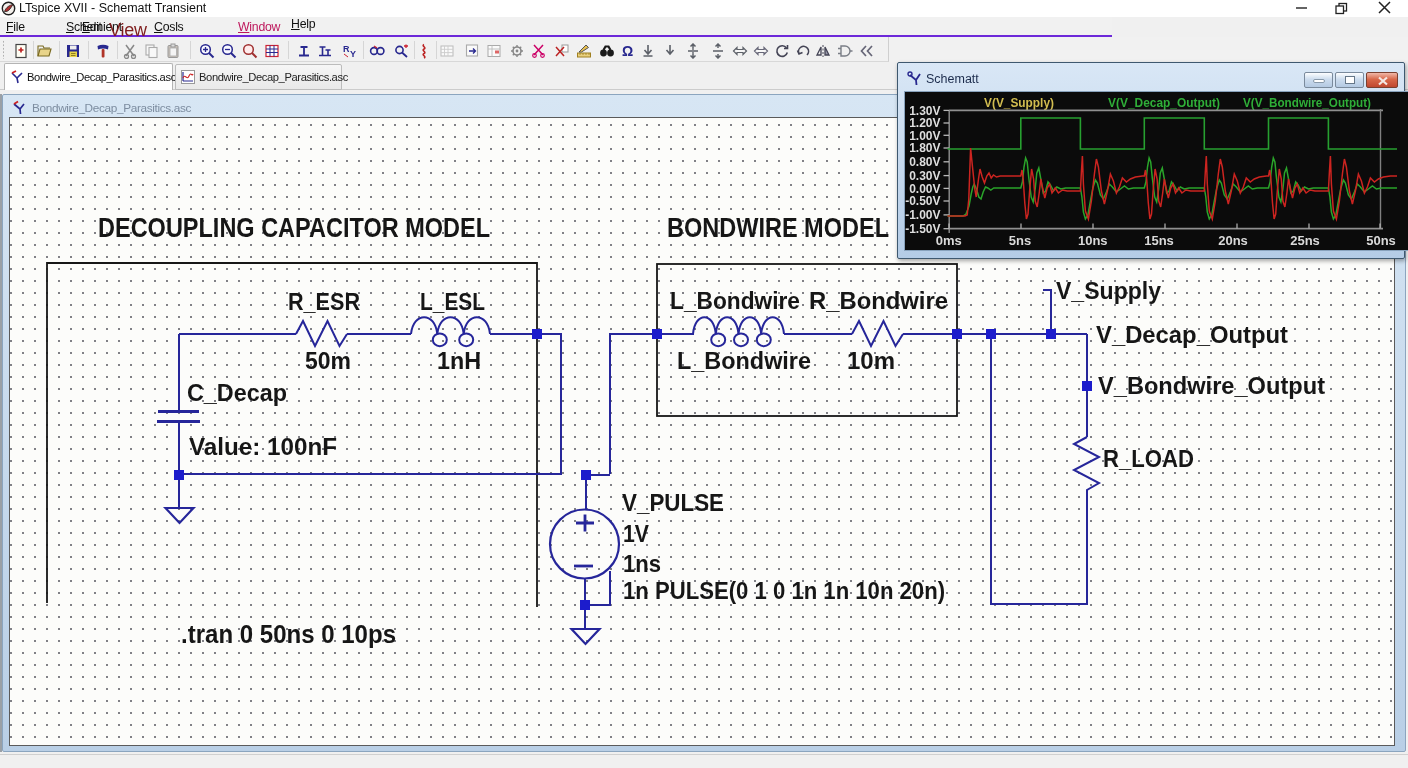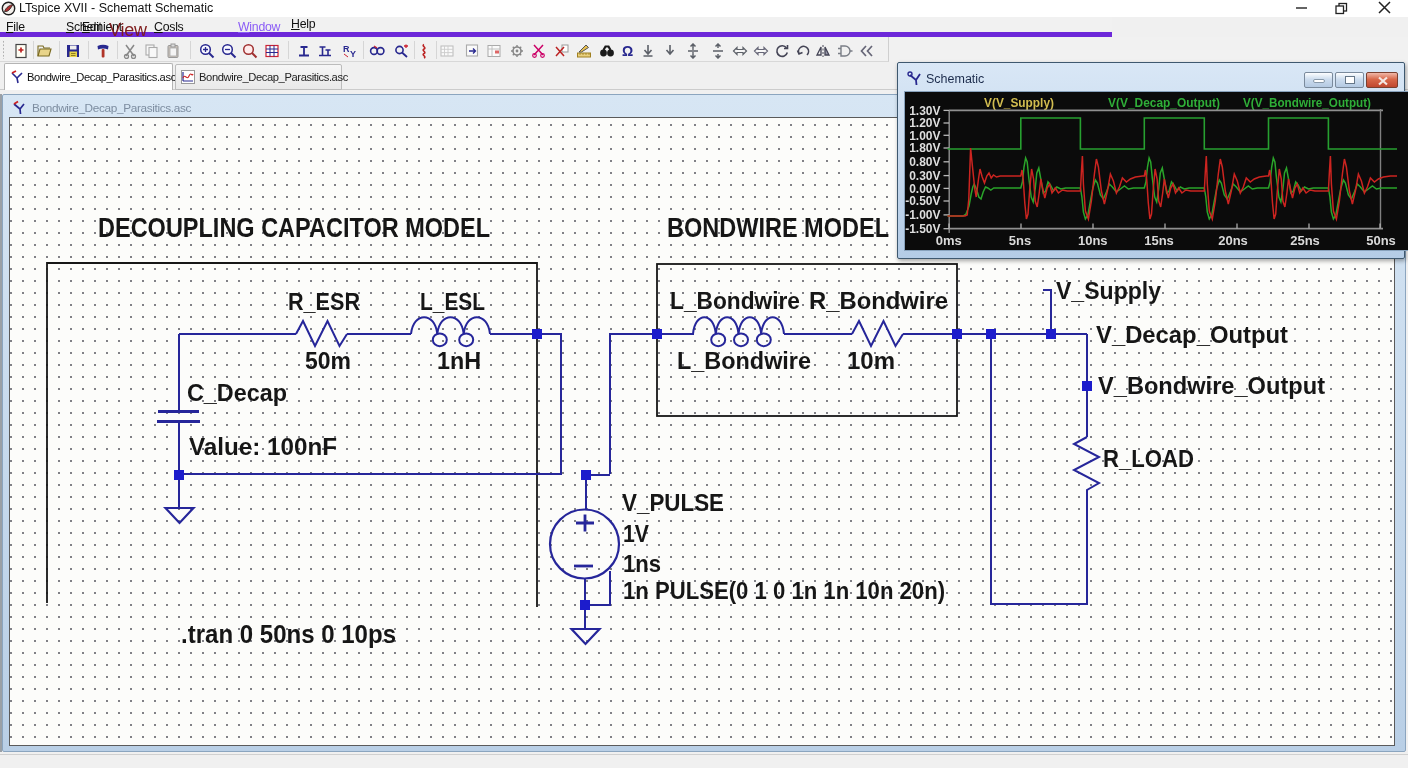--- a/index.html
+++ b/index.html
@@ -5,37 +5,37 @@
 body { position:relative; background:#f0f0f0; }
 .abs { position:absolute; }
 svg text { font-family:"Liberation Sans",sans-serif; }
 </style></head><body>
 
 <div class="abs" style="left:0;top:0;width:1408px;height:17px;background:#ffffff;">
  <svg class="abs" style="left:1px;top:1px" width="15" height="15" viewBox="0 0 15 15">
   <circle cx="7.5" cy="7.5" r="6.2" fill="#f4f0ec" stroke="#222" stroke-width="1.4"></circle>
   <path d="M3.5,10.5 C5,6 9,4 12,3.5 L9,8 C7.5,10 5.5,10.8 3.5,10.5 Z" fill="#b03030" stroke="#222" stroke-width="0.8"></path>
  </svg>
- <span class="abs" style="left:19px;top:1px;font-size:12.5px;color:#111;">LTspice XVII - Schematt Schematic</span>
+ <span class="abs" style="left:19px;top:1px;font-size:12.5px;color:#111;">LTspice XVII - Schematt Transient</span>
  <svg class="abs" style="left:1294px;top:0" width="110" height="15" viewBox="0 0 110 15">
   <line x1="2" y1="8" x2="13" y2="8" stroke="#222" stroke-width="1.4"></line>
   <rect x="45" y="3.5" width="7.5" height="7.5" fill="none" stroke="#222" stroke-width="1.3"></rect>
   <rect x="42" y="6" width="7.5" height="7.5" fill="#fff" stroke="#222" stroke-width="1.3"></rect>
   <path d="M85,2 L96,13 M96,2 L85,13" stroke="#222" stroke-width="1.5"></path>
  </svg>
 </div>
 
-<div class="abs" style="left:0;top:17px;width:1112px;height:20px;background:#f1f1f1;border-bottom:5px solid #6d28d9;">
+<div class="abs" style="left:0;top:17px;width:1112px;height:20px;background:#f1f1f1;border-bottom:2px solid #6d28d9;">
     <span class="abs" style="left:6px;top:3px;font-size:12.3px;letter-spacing:-0.25px;color:#111;"><u>F</u>ile</span>
     <span class="abs" style="left:34px;top:3px;font-size:12px;letter-spacing:-0.25px;color:#111;margin-left:48px;"><u>E</u>dit</span>
     <span class="abs" style="left:66px;top:3px;font-size:12.3px;letter-spacing:-0.25px;color:#111;text-align:right;"><u>S</u>chemient</span>
     <span class="abs" style="left:109px;top:3px;font-size:18px;letter-spacing:-0.25px;color:#7f1d1d;"><u>V</u>iew</span>
     <span class="abs" style="left:154px;top:3px;font-size:12.3px;letter-spacing:-0.25px;color:#111;"><u>C</u>osls</span>
     <span class="abs" style="left:200px;top:19px;font-size:14px;letter-spacing:-0.25px;color:#111;"><u>T</u>ools</span>
-    <span class="abs" style="left:238px;top:3px;font-size:12.3px;letter-spacing:-0.25px;color:#8b5cf6;"><u>W</u>indow</span>
+    <span class="abs" style="left:238px;top:3px;font-size:12.3px;letter-spacing:-0.25px;color:#be185d;"><u>W</u>indow</span>
     <span class="abs" style="left:291px;top:0;font-size:12.3px;letter-spacing:-0.25px;color:#111;"><u>H</u>elp</span>
   </div>
 
 <div class="abs" style="left:0;top:37px;width:1408px;height:25px;background:#f1f1f1;">
  <div class="abs" style="left:0;top:0;width:889px;height:25px;border-right:1px solid #cfcfcf;border-bottom:1px solid #d8d8d8;background:#f1f1f1;"></div>
  <div class="abs" style="left:2px;top:3px;width:3px;height:19px;background-image:radial-gradient(circle,#b0b0b0 0.8px,transparent 1px);background-size:3px 3.5px;"></div>
     <div class="abs" style="left:33px;top:4px;width:1px;height:18px;background:#d6d6d6;"></div>
     <div class="abs" style="left:59px;top:4px;width:1px;height:18px;background:#d6d6d6;"></div>
     <div class="abs" style="left:88px;top:4px;width:1px;height:18px;background:#d6d6d6;"></div>
     <div class="abs" style="left:117px;top:4px;width:1px;height:18px;background:#d6d6d6;"></div>
@@ -291,21 +291,21 @@
 <text x="623" y="542" font-size="24" font-weight="bold" fill="#161616" textLength="26" lengthAdjust="spacingAndGlyphs">1V</text>
 <text x="623" y="572" font-size="24" font-weight="bold" fill="#161616" textLength="38" lengthAdjust="spacingAndGlyphs">1ns</text>
 <text x="623" y="599" font-size="24" font-weight="bold" fill="#161616" textLength="322" lengthAdjust="spacingAndGlyphs">1n PULSE(0 1 0 1n 1n 10n 20n)</text>
 <text x="181" y="643" font-size="25" font-weight="bold" fill="#161616" textLength="215" lengthAdjust="spacingAndGlyphs">.tran 0 50ns 0 10ps</text>
 </svg>
 <div class="abs" style="left:897px;top:62px;width:508px;height:197px;background:linear-gradient(#d9e7f6,#b4cce6);border:1px solid #3e586f;border-radius:2px;box-shadow:1px 2px 4px rgba(0,0,0,0.35);">
  <svg class="abs" style="left:9px;top:7px" width="16" height="16" viewBox="0 0 16 16">
       <path d="M3,5 L9,10 M9,10 l4,-6 M9,10 l0.5,5" stroke="#28288f" stroke-width="1.8" fill="none"></path>
       <circle cx="3" cy="4" r="2" fill="none" stroke="#28288f" stroke-width="1.4"></circle>
     </svg>
- <span class="abs" style="left:28px;top:9px;font-size:12.5px;color:#1c2c4c;">Schematic</span>
+ <span class="abs" style="left:28px;top:9px;font-size:12.5px;color:#1c2c4c;">Schematt</span>
  <div class="abs" style="left:406px;top:9px;width:29px;height:16px;background:linear-gradient(#fdfeff,#ccdcee 45%,#b4c9e2);border:1px solid #7a8a9c;border-radius:2px;">
       <div class="abs" style="left:8px;top:6px;width:12px;height:4px;background:#fff;border:1px solid #8899aa;border-radius:2px;"></div>
     </div>
  <div class="abs" style="left:437px;top:9px;width:29px;height:16px;background:linear-gradient(#fdfeff,#ccdcee 45%,#b4c9e2);border:1px solid #7a8a9c;border-radius:2px;">
       <div class="abs" style="left:9px;top:3px;width:10px;height:8px;background:#fff;border:1.5px solid #667788;"></div>
     </div>
  <div class="abs" style="left:468px;top:9px;width:32px;height:16px;background:linear-gradient(#f0b8a8,#d8684a 45%,#c04830);border:1px solid #7a4030;border-radius:2px;">
   <svg class="abs" style="left:10px;top:3px" width="12" height="10" viewBox="0 0 12 10">
         <path d="M2,1.5 L10,8.5 M10,1.5 L2,8.5" stroke="#f4e8e4" stroke-width="2.2"></path>
       </svg>

